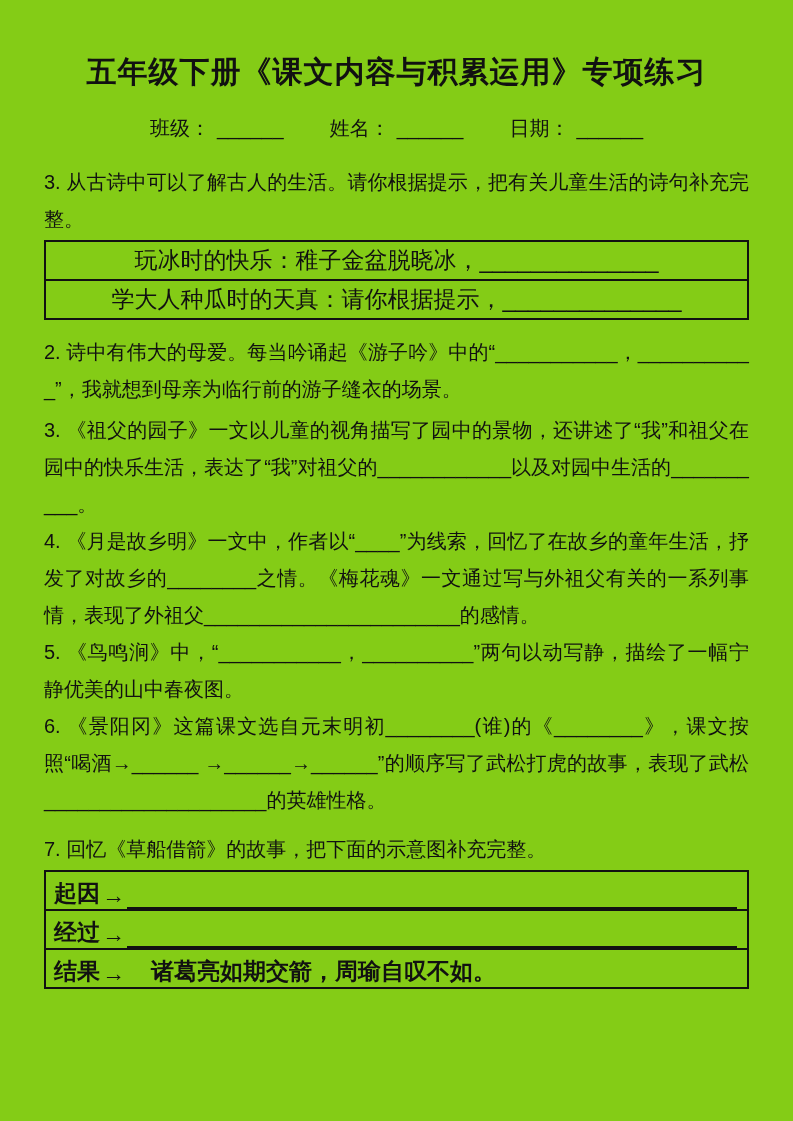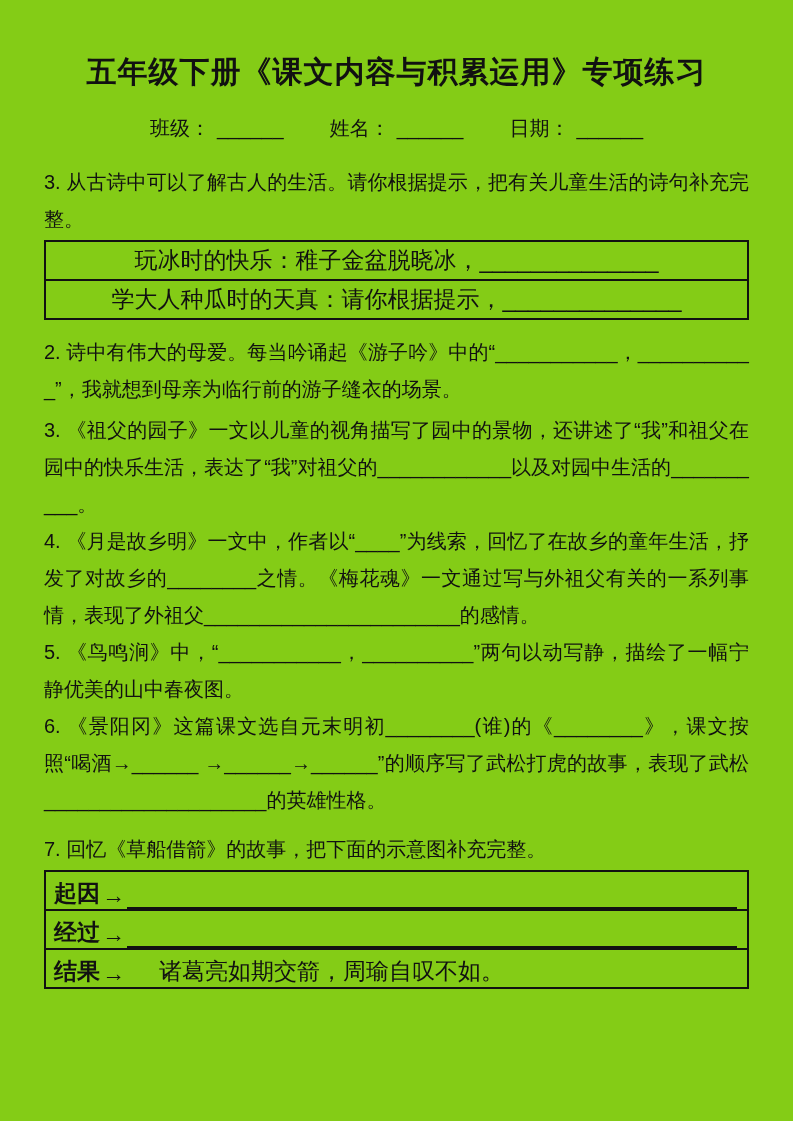--- a/index.html
+++ b/index.html
@@ -62,21 +62,21 @@
     height: 37px;
   }
   .row-label { white-space: nowrap; font-weight: 600; }
   .arrow { font-weight: 700; margin: 0 2px; }
   .fill-line {
     flex: 1;
     height: 15px;
     border-bottom: 2px solid #111111;
     margin-right: 2px;
   }
-  .result-text { margin-left: 32px; }
+  .result-text { margin-left: 24px; font-weight: bold; }
 </style>
 </head>
 <body>
 
 <div class="page">
 
   <h1 class="title">五年级下册《课文内容与积累运用》专项练习</h1>
 
   <div class="meta">
     <span class="meta-item">

